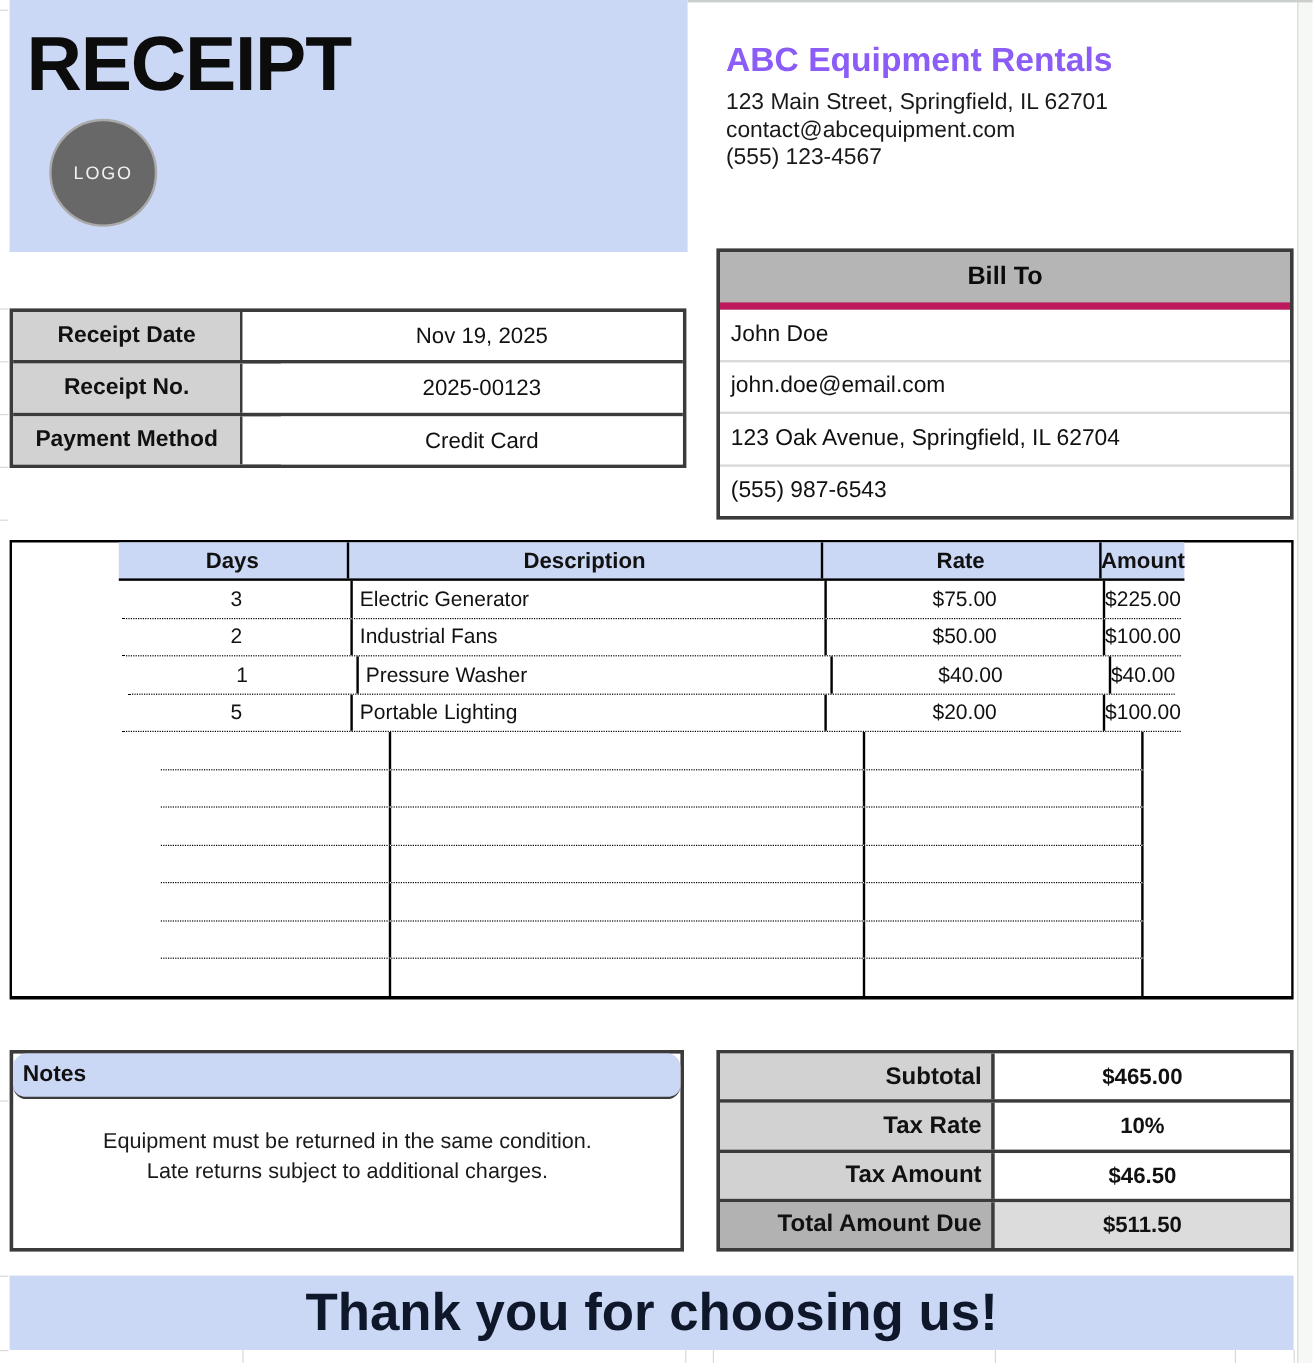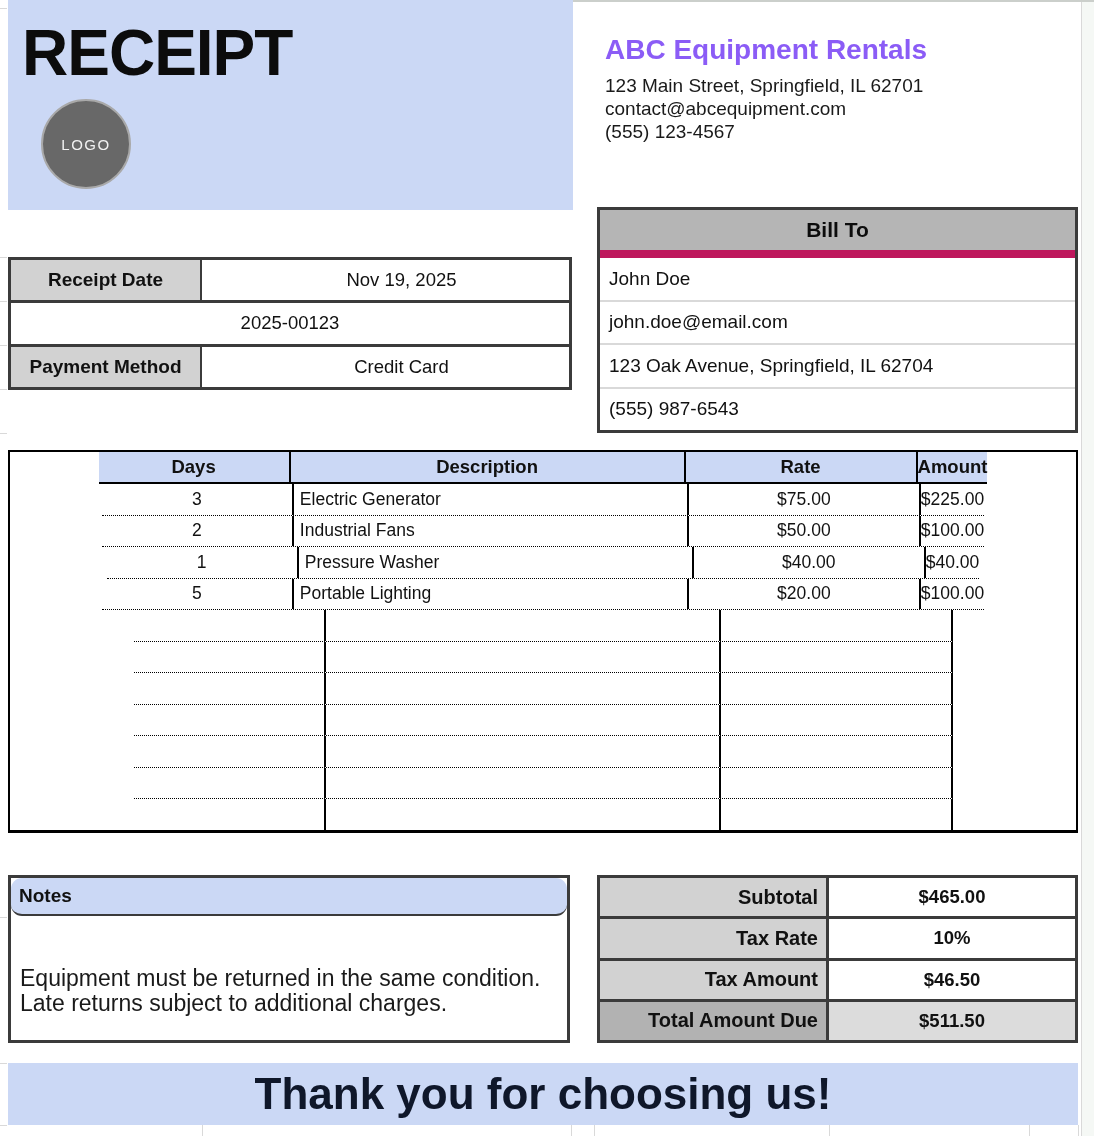--- a/index.html
+++ b/index.html
@@ -35,21 +35,21 @@
   .info-row + .info-row { border-top:3px solid #3b3b3b; }
   .info-label { width:191px; background:#d2d2d2; border-right:2px solid #3b3b3b;
                 display:flex; align-items:center; justify-content:center;
                 font-weight:bold; font-size:19px; }
   .info-value { flex:1; background:#fff; display:flex; align-items:center;
                 justify-content:center; font-size:18.5px; }
 
   
   .billto { position:absolute; left:597px; top:207px; width:481px; height:226px;
             border:3px solid #3b3b3b; display:flex; flex-direction:column; background:#fff; }
-  .billto-header { height:48px; background:#b5b5b5; border-bottom:8px solid #be185d;
+  .billto-header { height:48px; background:#b5b5b5; border-bottom:6px solid #be185d;
                    display:flex; align-items:center; justify-content:center;
                    font-weight:bold; font-size:21px; color:#0c0c0c; }
   .billto-row { flex:1; display:flex; align-items:center; padding-left:9px; font-size:19px; }
   .billto-row + .billto-row { border-top:2px solid #d9d9d9; }
 
   
   .items { position:absolute; left:8px; top:450px; width:1070px; height:383px;
            border:2px solid #000; border-bottom-width:3px; display:flex; flex-direction:column;
            background:#fff;align-items:center; }
   .items-header { height:32px; background:#cbd8f5; border-bottom:2px solid #000; display:flex; }
@@ -62,21 +62,21 @@
   .c-desc   { width:395px; border-right:2px solid #000; display:flex; align-items:center; padding-left:6px; font-size:17.5px; }
   .c-rate   { width:232px; border-right:2px solid #000; display:flex; align-items:center; justify-content:center; font-size:17.5px; }
   .c-amount { flex:1; display:flex; align-items:center; justify-content:center; font-size:17.5px; }
 
   
   .notes { position:absolute; left:8px; top:875px; width:562px; height:168px;
            border:3px solid #3b3b3b; background:#fff; display:flex; flex-direction:column; }
   .notes-header { height:38px; background:#cbd8f5; border-bottom:2px solid #3b3b3b;
                   display:flex; align-items:center; padding-left:8px;
                   font-weight:bold; font-size:19px;border-radius:11px; }
-  .notes-body { flex:1; padding:50px 8px 0 9px; font-size:23px; line-height:25px; color:#1a1a1a; }
+  .notes-body { flex:1; padding:23px 8px 0 9px; font-size:18px; line-height:25px; color:#1a1a1a;text-align:center; }
 
   
   .totals { position:absolute; left:597px; top:875px; width:481px; height:168px;
             border:3px solid #3b3b3b; display:flex; flex-direction:column; }
   .t-row { flex:1; display:flex; }
   .t-row + .t-row { border-top:3px solid #3b3b3b; }
   .t-label { width:229px; background:#d2d2d2; border-right:3px solid #3b3b3b;
              display:flex; align-items:center; justify-content:flex-end; padding-right:8px;
              font-weight:bold; font-size:20px; }
   .t-value { flex:1; background:#fff; display:flex; align-items:center; justify-content:center;
@@ -125,20 +125,21 @@
     <div class="line">contact@abcequipment.com</div>
     <div class="line">(555) 123-4567</div>
   </div>
 
   <div class="info-table">
     <div class="info-row">
       <div class="info-label">Receipt Date</div>
       <div class="info-value">Nov 19, 2025</div>
     </div>
     <div class="info-row">
+      <div class="info-label">Receipt No.</div>
       <div class="info-value">2025-00123</div>
     </div>
     <div class="info-row">
       <div class="info-label">Payment Method</div>
       <div class="info-value">Credit Card</div>
     </div>
   </div>
 
   <div class="billto">
     <div class="billto-header">Bill To</div>

